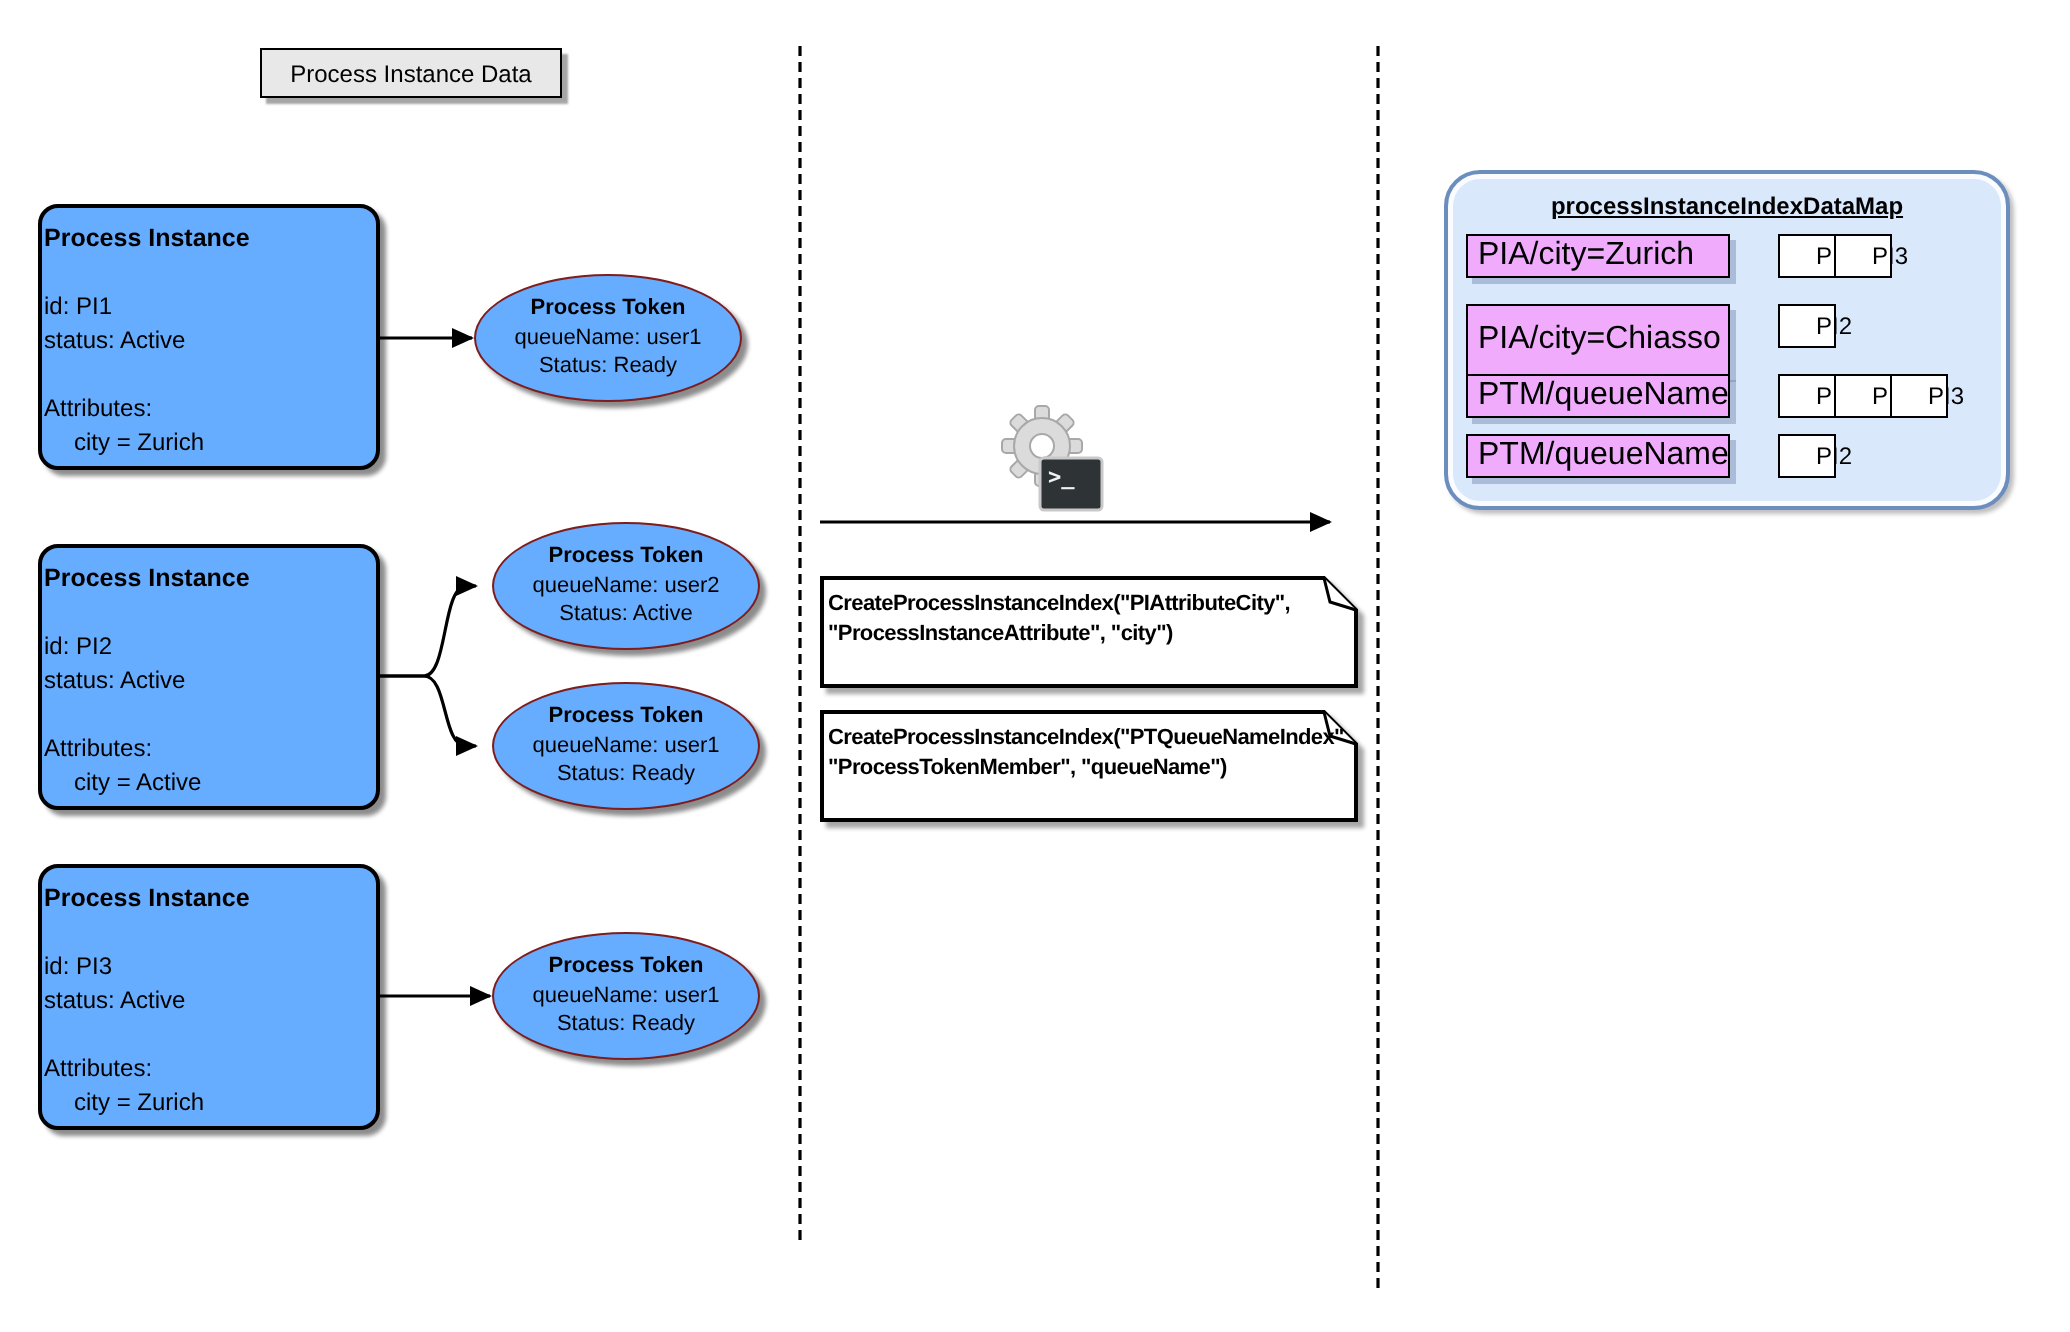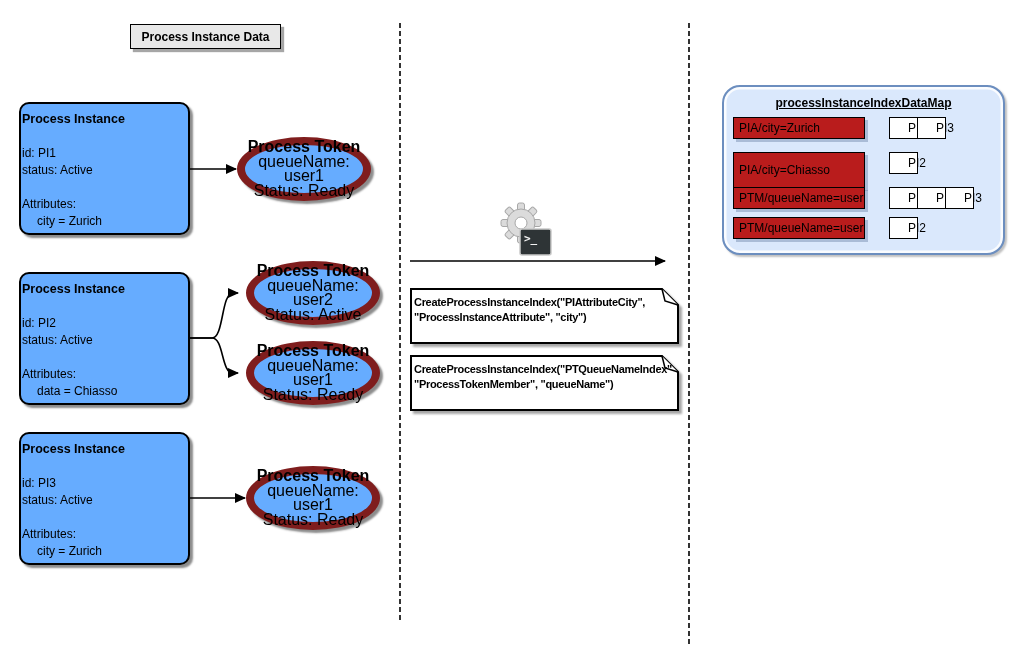--- a/index.html
+++ b/index.html
@@ -6,60 +6,60 @@
   .canvas {
     position:relative; width:1035px; height:666px; background:#ffffff;
     font-family:"Liberation Sans", sans-serif; color:#000; overflow:hidden;
   }
   .abs { position:absolute; box-sizing:border-box; }
   svg.overlay { position:absolute; left:0; top:0; pointer-events:none; }
 
   .hdr {
     background:var(--header-fill,#E8E8E8); border:1px solid #000;
     box-shadow:3px 3px 1px rgba(0,0,0,0.35);
-    font-weight:bold; font-size:12px;
+    font-weight:normal; font-size:12px;
     display:flex; align-items:center; justify-content:center;
   }
 
   .pi {
     background:var(--node-fill,#66ACFF); border:2px solid #000; border-radius:10px;
     box-shadow:3px 3px 2px rgba(0,0,0,0.45);
     padding:7px 1px; font-size:12px; line-height:17px;
   }
   .pi .pi-title { font-weight:bold; font-size:12.5px; margin-bottom:17px; }
   .pi .gap { height:17px; }
   .pi .ind { padding-left:15px; }
 
   .token {
-    background:var(--node-fill,#66ACFF); border:8px solid #7f1d1d; border-radius:50%;
+    background:var(--node-fill,#66ACFF); border:1px solid #7f1d1d; border-radius:50%;
     box-shadow:3px 3px 2px rgba(0,0,0,0.45);
     display:flex; flex-direction:column; align-items:center; justify-content:center;
-    font-size:16px; line-height:14.5px; text-align:center;
+    font-size:11px; line-height:14.5px; text-align:left;
   }
   .token .tk-title { font-weight:bold; }
 
   .note-wrap { filter:drop-shadow(3px 3px 1px rgba(0,0,0,0.35)); }
   .note-text {
     position:absolute; left:4px; top:7px; width:262px;
     font-weight:bold; font-size:11px; letter-spacing:-0.3px; line-height:15px;
     white-space:nowrap; overflow:hidden;
   }
 
   .map-container {
     background:var(--container-fill,#DAE8FC);
     border:2px solid var(--container-border,#6C8EBF);
     border-radius:18px;
     box-shadow:2px 2px 2px rgba(0,0,0,0.25), inset 0 0 0 2.5px rgba(255,255,255,0.85);
   }
   .map-title { font-weight:bold; font-size:12px; text-align:center; padding-top:9px;text-decoration:underline; }
 
   .keybox {
-    background:#b91c1c; border:1px solid #000;
+    background:#f0abfc; border:1px solid #000;
     box-shadow:3px 3px 0 rgba(110,135,170,0.45);
-    font-size:12px; display:flex; align-items:center; padding-left:5px;
+    font-size:16px; display:flex; align-items:center; padding-left:5px;
     white-space:nowrap; overflow:hidden;
   }
   .cells { display:flex; }
   .cell {
     background:#fff; border:1px solid #000; width:27px; height:22px;
     box-sizing:border-box; display:flex; align-items:center; justify-content:center;
     font-size:12px; margin-left:-1px;padding-left:27px;
   }
   .cell:first-child { margin-left:0; }
 </style>
@@ -105,21 +105,21 @@
     <div>Attributes:</div>
     <div class="ind">city = Zurich</div>
   </div>
 
   <div class="abs pi" style="left:19px; top:272px; width:171px; height:133px;">
     <div class="pi-title">Process Instance</div>
     <div>id: PI2</div>
     <div>status: Active</div>
     <div class="gap"></div>
     <div>Attributes:</div>
-    <div class="ind">data = Chiasso</div>
+    <div class="ind">city = Active</div>
   </div>
 
   <div class="abs pi" style="left:19px; top:432px; width:171px; height:133px;">
     <div class="pi-title">Process Instance</div>
     <div>id: PI3</div>
     <div>status: Active</div>
     <div class="gap"></div>
     <div>Attributes:</div>
     <div class="ind">city = Zurich</div>
   </div>

